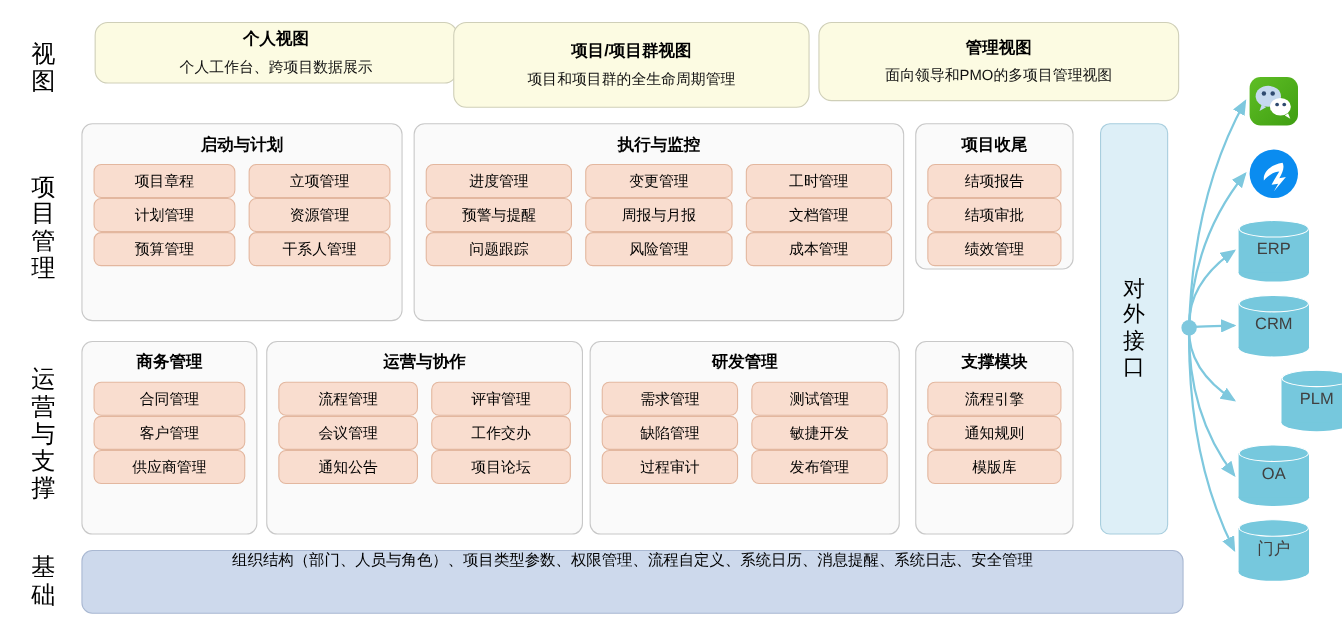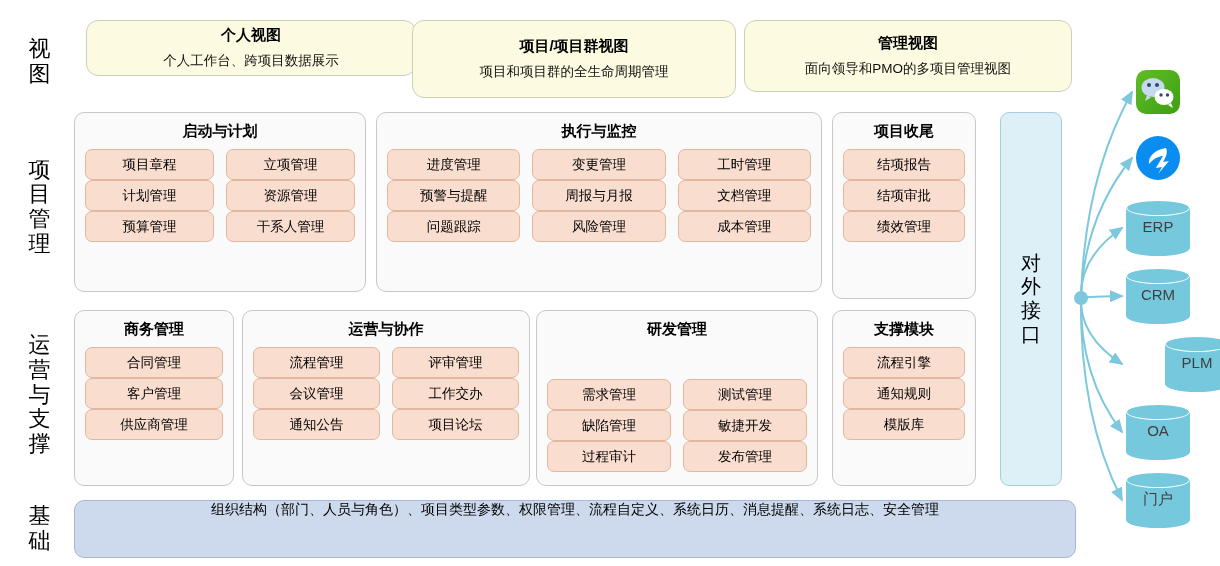--- a/index.html
+++ b/index.html
@@ -225,21 +225,21 @@
         <div class="pill">工时管理</div>
         <div class="pill">预警与提醒</div>
         <div class="pill">周报与月报</div>
         <div class="pill">文档管理</div>
         <div class="pill">问题跟踪</div>
         <div class="pill">风险管理</div>
         <div class="pill">成本管理</div>
       </div>
   </div>
 
-  <div class="group-box" style="left:832px;top:112px;width:144px;height:187px;">
+  <div class="group-box" style="left:832px;top:112px;width:144px;height:133px;">
     <div class="group-title">项目收尾</div>
     <div class="pill-grid" style="grid-template-columns: repeat(1, 1fr);">
         <div class="pill">结项报告</div>
         <div class="pill">结项审批</div>
         <div class="pill">绩效管理</div>
       </div>
   </div>
 
   <div class="group-box" style="left:74px;top:310px;width:160px;height:176px;">
     <div class="group-title">商务管理</div>
@@ -257,21 +257,21 @@
         <div class="pill">评审管理</div>
         <div class="pill">会议管理</div>
         <div class="pill">工作交办</div>
         <div class="pill">通知公告</div>
         <div class="pill">项目论坛</div>
       </div>
   </div>
 
   <div class="group-box" style="left:536px;top:310px;width:282px;height:176px;">
     <div class="group-title">研发管理</div>
-    <div class="pill-grid" style="grid-template-columns: repeat(2, 1fr); margin-top: 32px;">
+    <div class="pill-grid" style="grid-template-columns: repeat(2, 1fr);">
         <div class="pill">需求管理</div>
         <div class="pill">测试管理</div>
         <div class="pill">缺陷管理</div>
         <div class="pill">敏捷开发</div>
         <div class="pill">过程审计</div>
         <div class="pill">发布管理</div>
       </div>
   </div>
 
   <div class="group-box" style="left:832px;top:310px;width:144px;height:176px;">

